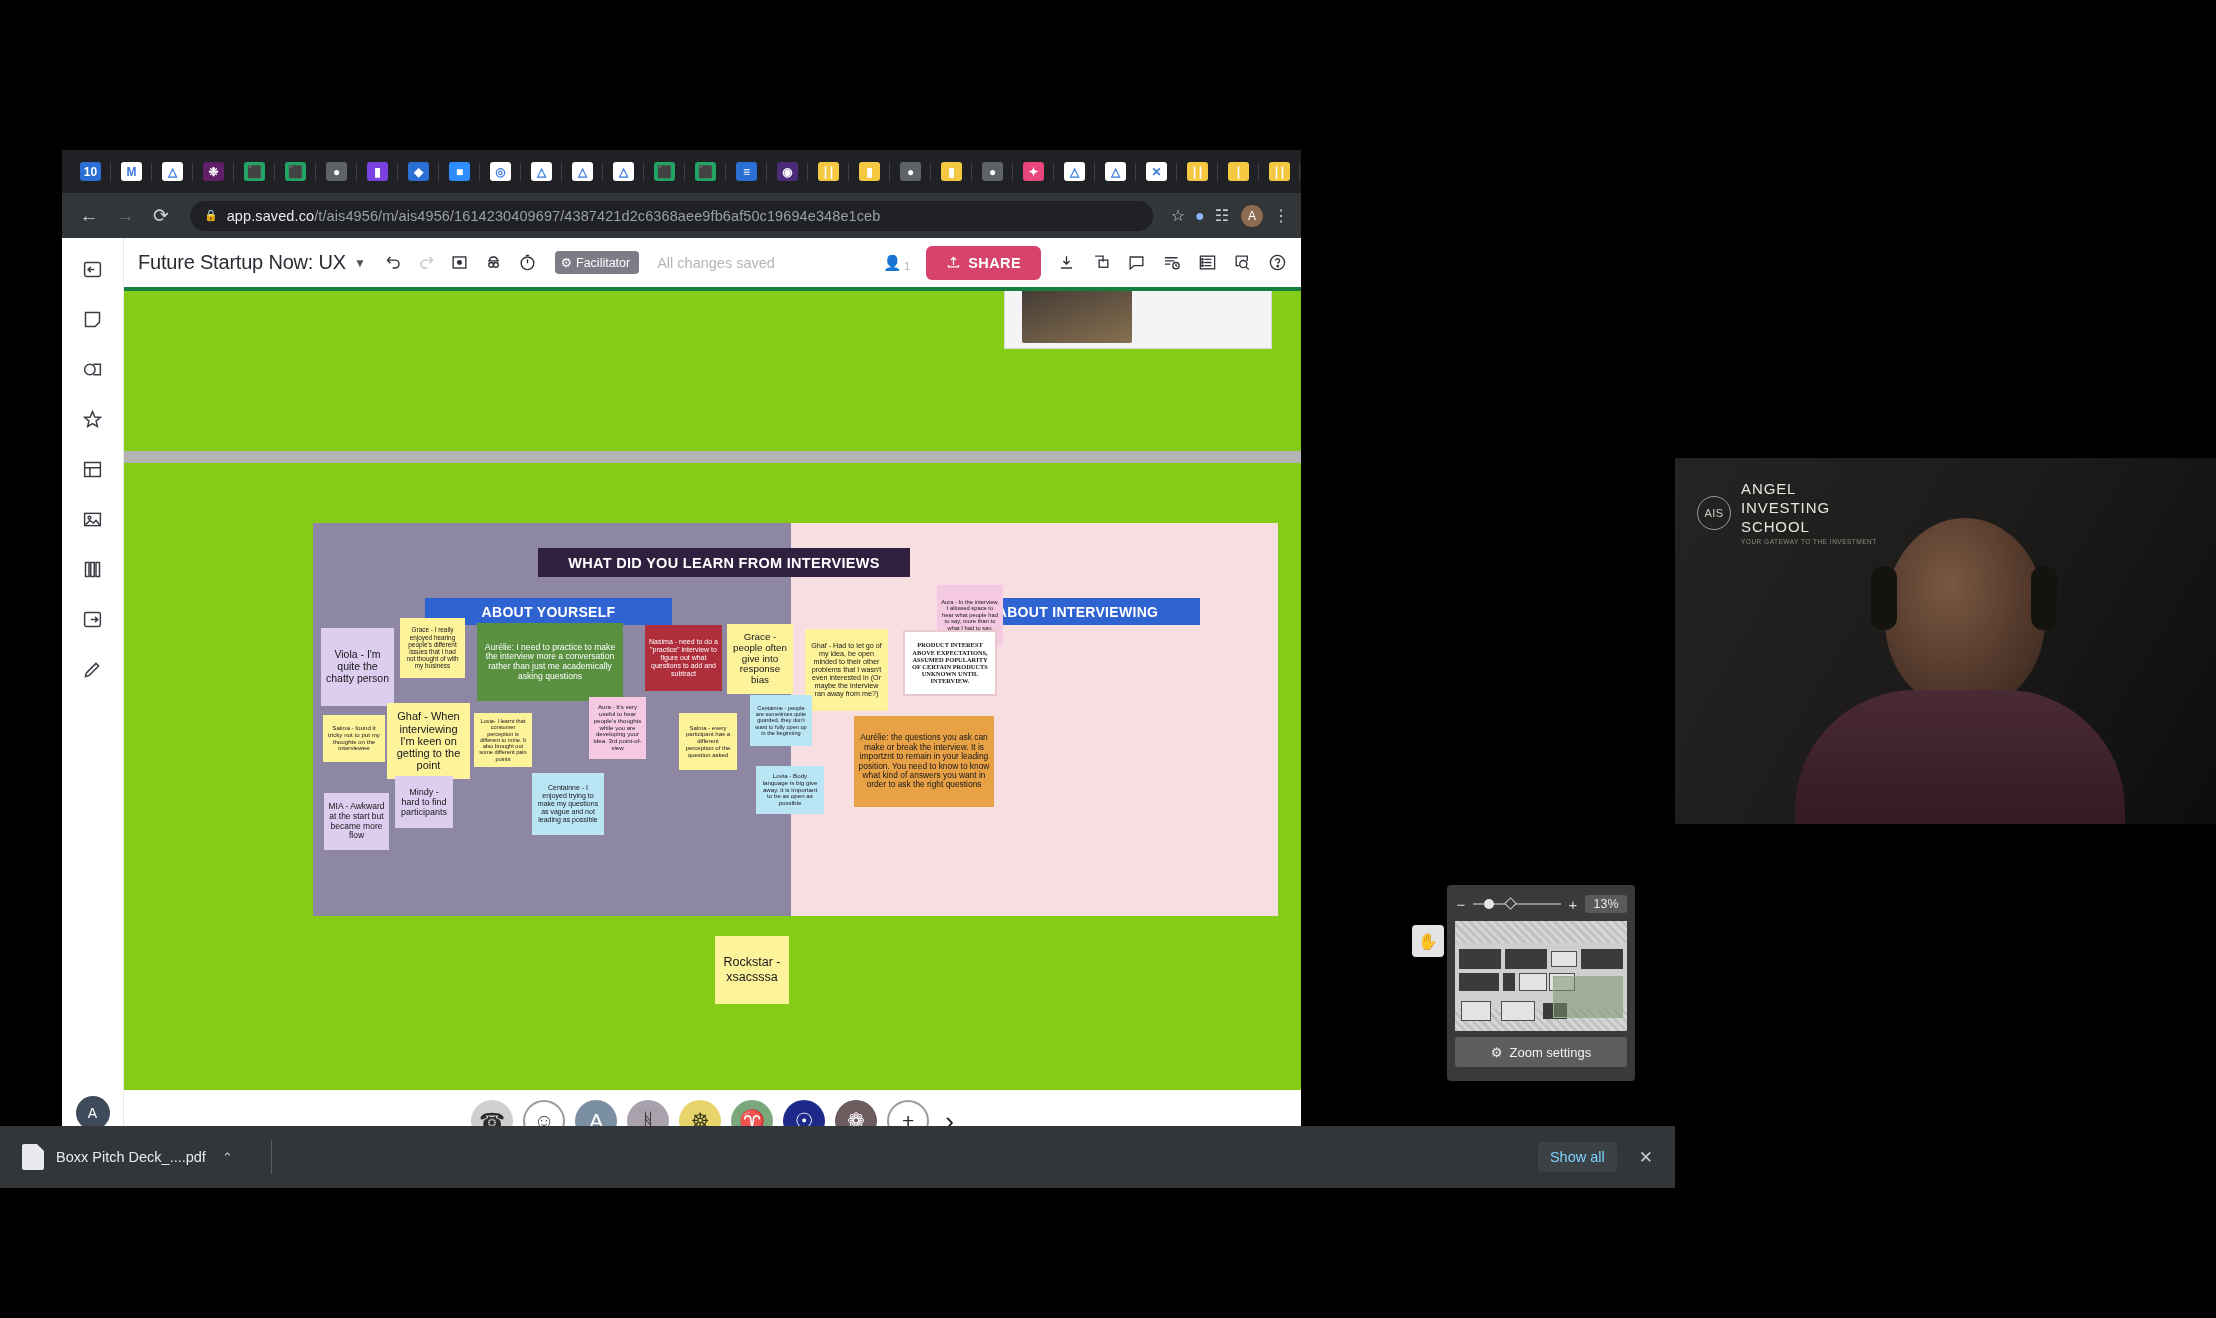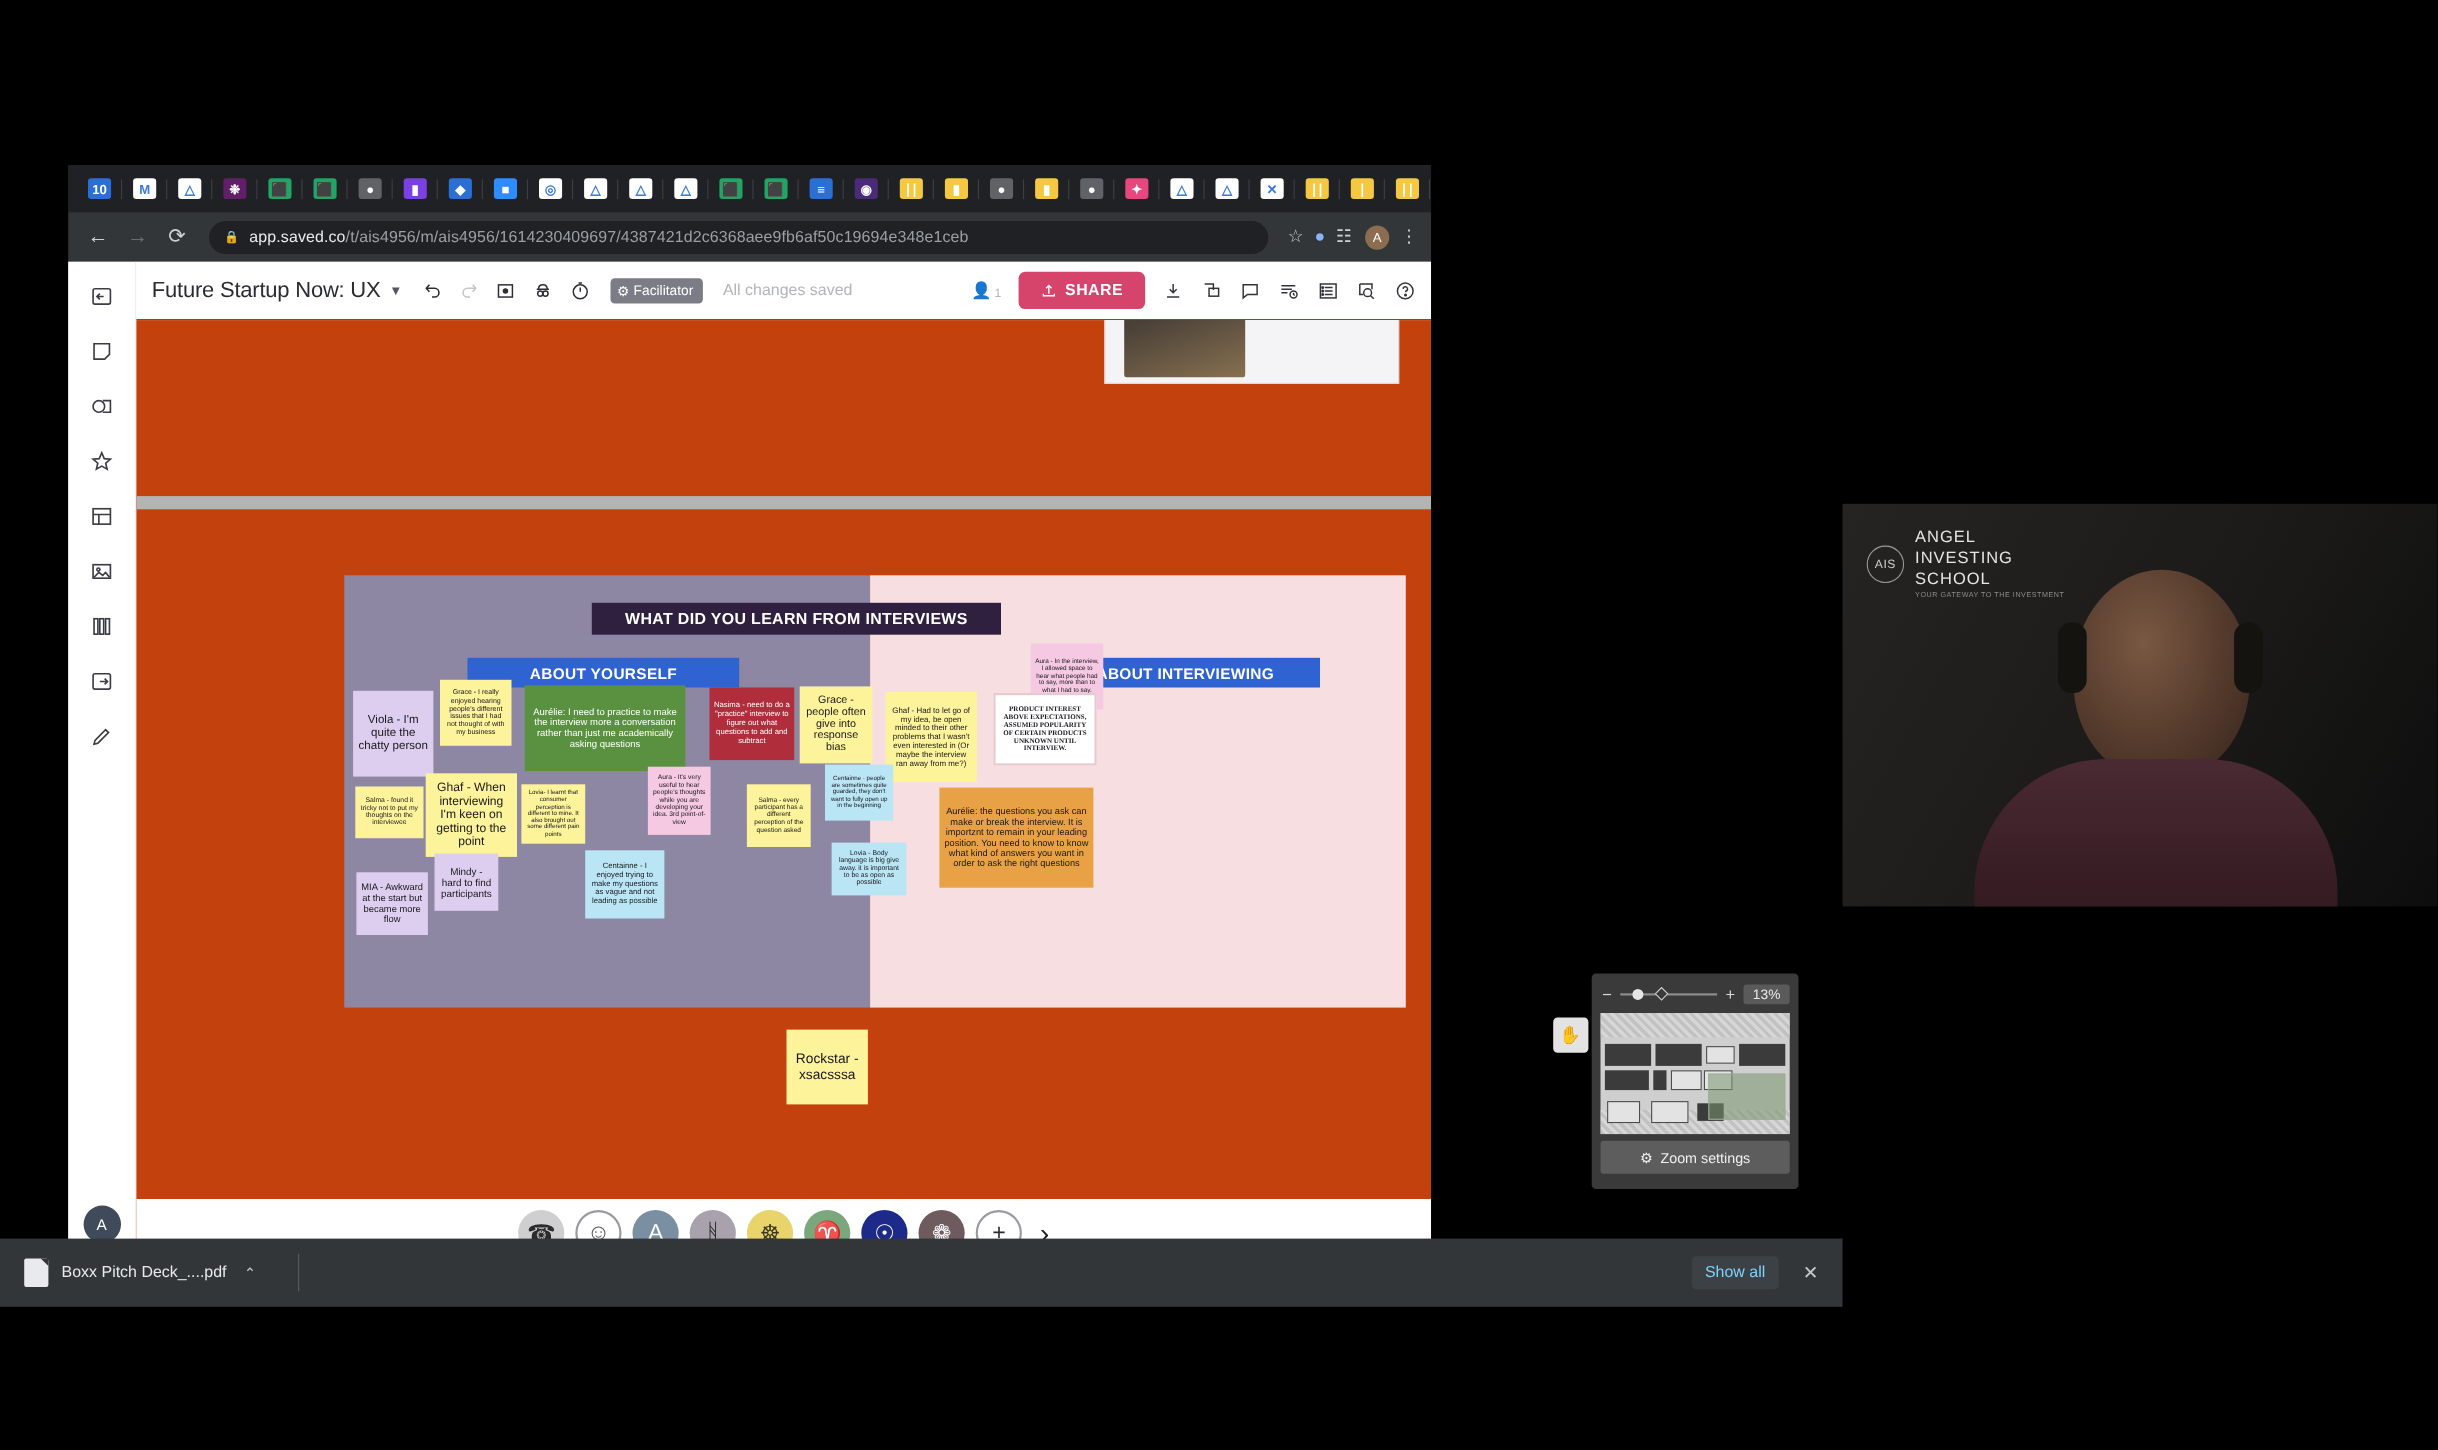--- a/index.html
+++ b/index.html
@@ -49,41 +49,41 @@
           flex-direction:column; align-items:center; padding-top:14px; gap:16px; }
   .rail-btn { width:34px; height:34px; display:flex; align-items:center; justify-content:center;
               color:#3c3c46; }
   #rail-user { position:absolute; bottom:22px; width:34px; height:34px; border-radius:50%;
                background:#3f4a5a; color:#fff; display:flex; align-items:center;
                justify-content:center; font-size:14px; }
 
   
   #muraltop { position:absolute; left:62px; top:0; width:1177px; height:53px;
               background:#fff; display:flex; align-items:center; padding:0 14px;
-              border-bottom:1px solid #15803d; }
+              border-bottom:4px solid #15803d; }
   #mural-title { font-size:20px; color:#2b2b33; letter-spacing:-.2px; }
   .caret { color:#55555f; font-size:12px; margin:0 4px 0 8px; }
   .top-icon { color:#2d2d36; margin-left:14px; display:flex; align-items:center; }
   .top-icon.dis { color:#c5c5ca; }
   #facilitator { background:#7c7c86; color:#fff; font-size:12.5px; border-radius:4px;
                  padding:4px 9px 4px 6px; margin-left:18px; display:flex; align-items:center;
                  gap:4px; }
   #saved { color:#b3b3bb; font-size:14.5px; margin-left:18px; }
   #topright { margin-left:auto; display:flex; align-items:center; gap:0; }
   #people { color:#b4b4bc; font-size:15px; display:flex; align-items:flex-end; gap:2px;
             margin-right:16px; }
   #people small { font-size:11px; }
   #sharebtn { background:#d6446b; color:#fff; border:none; border-radius:6px; height:34px;
               padding:0 20px; font-size:14.5px; font-weight:600; letter-spacing:.4px;
               display:flex; align-items:center; gap:7px; font-family:inherit; cursor:pointer; }
   .tr-icon { color:#33333c; margin-left:16px; display:flex; align-items:center; }
 
   
   #canvas { position:absolute; left:62px; top:53px; width:1177px; height:861px;
-            background:#c2410c; overflow:hidden; }
+            background:#84cc16; overflow:hidden; }
   
   #above-slide { position:absolute; left:880px; top:-60px; width:268px; height:118px;
                  background:#f4f4f6; border:1px solid #dadade; }
   #above-photo { position:absolute; left:898px; top:-60px; width:110px; height:112px;
                  background:linear-gradient(160deg,#2a2a2e 0%,#4b4139 45%,#86704f 100%);
                  border-radius:2px; }
   #gray-band { position:absolute; left:0; top:160px; width:1177px; height:12px;
                background:#b4b4b4; }
 
   

